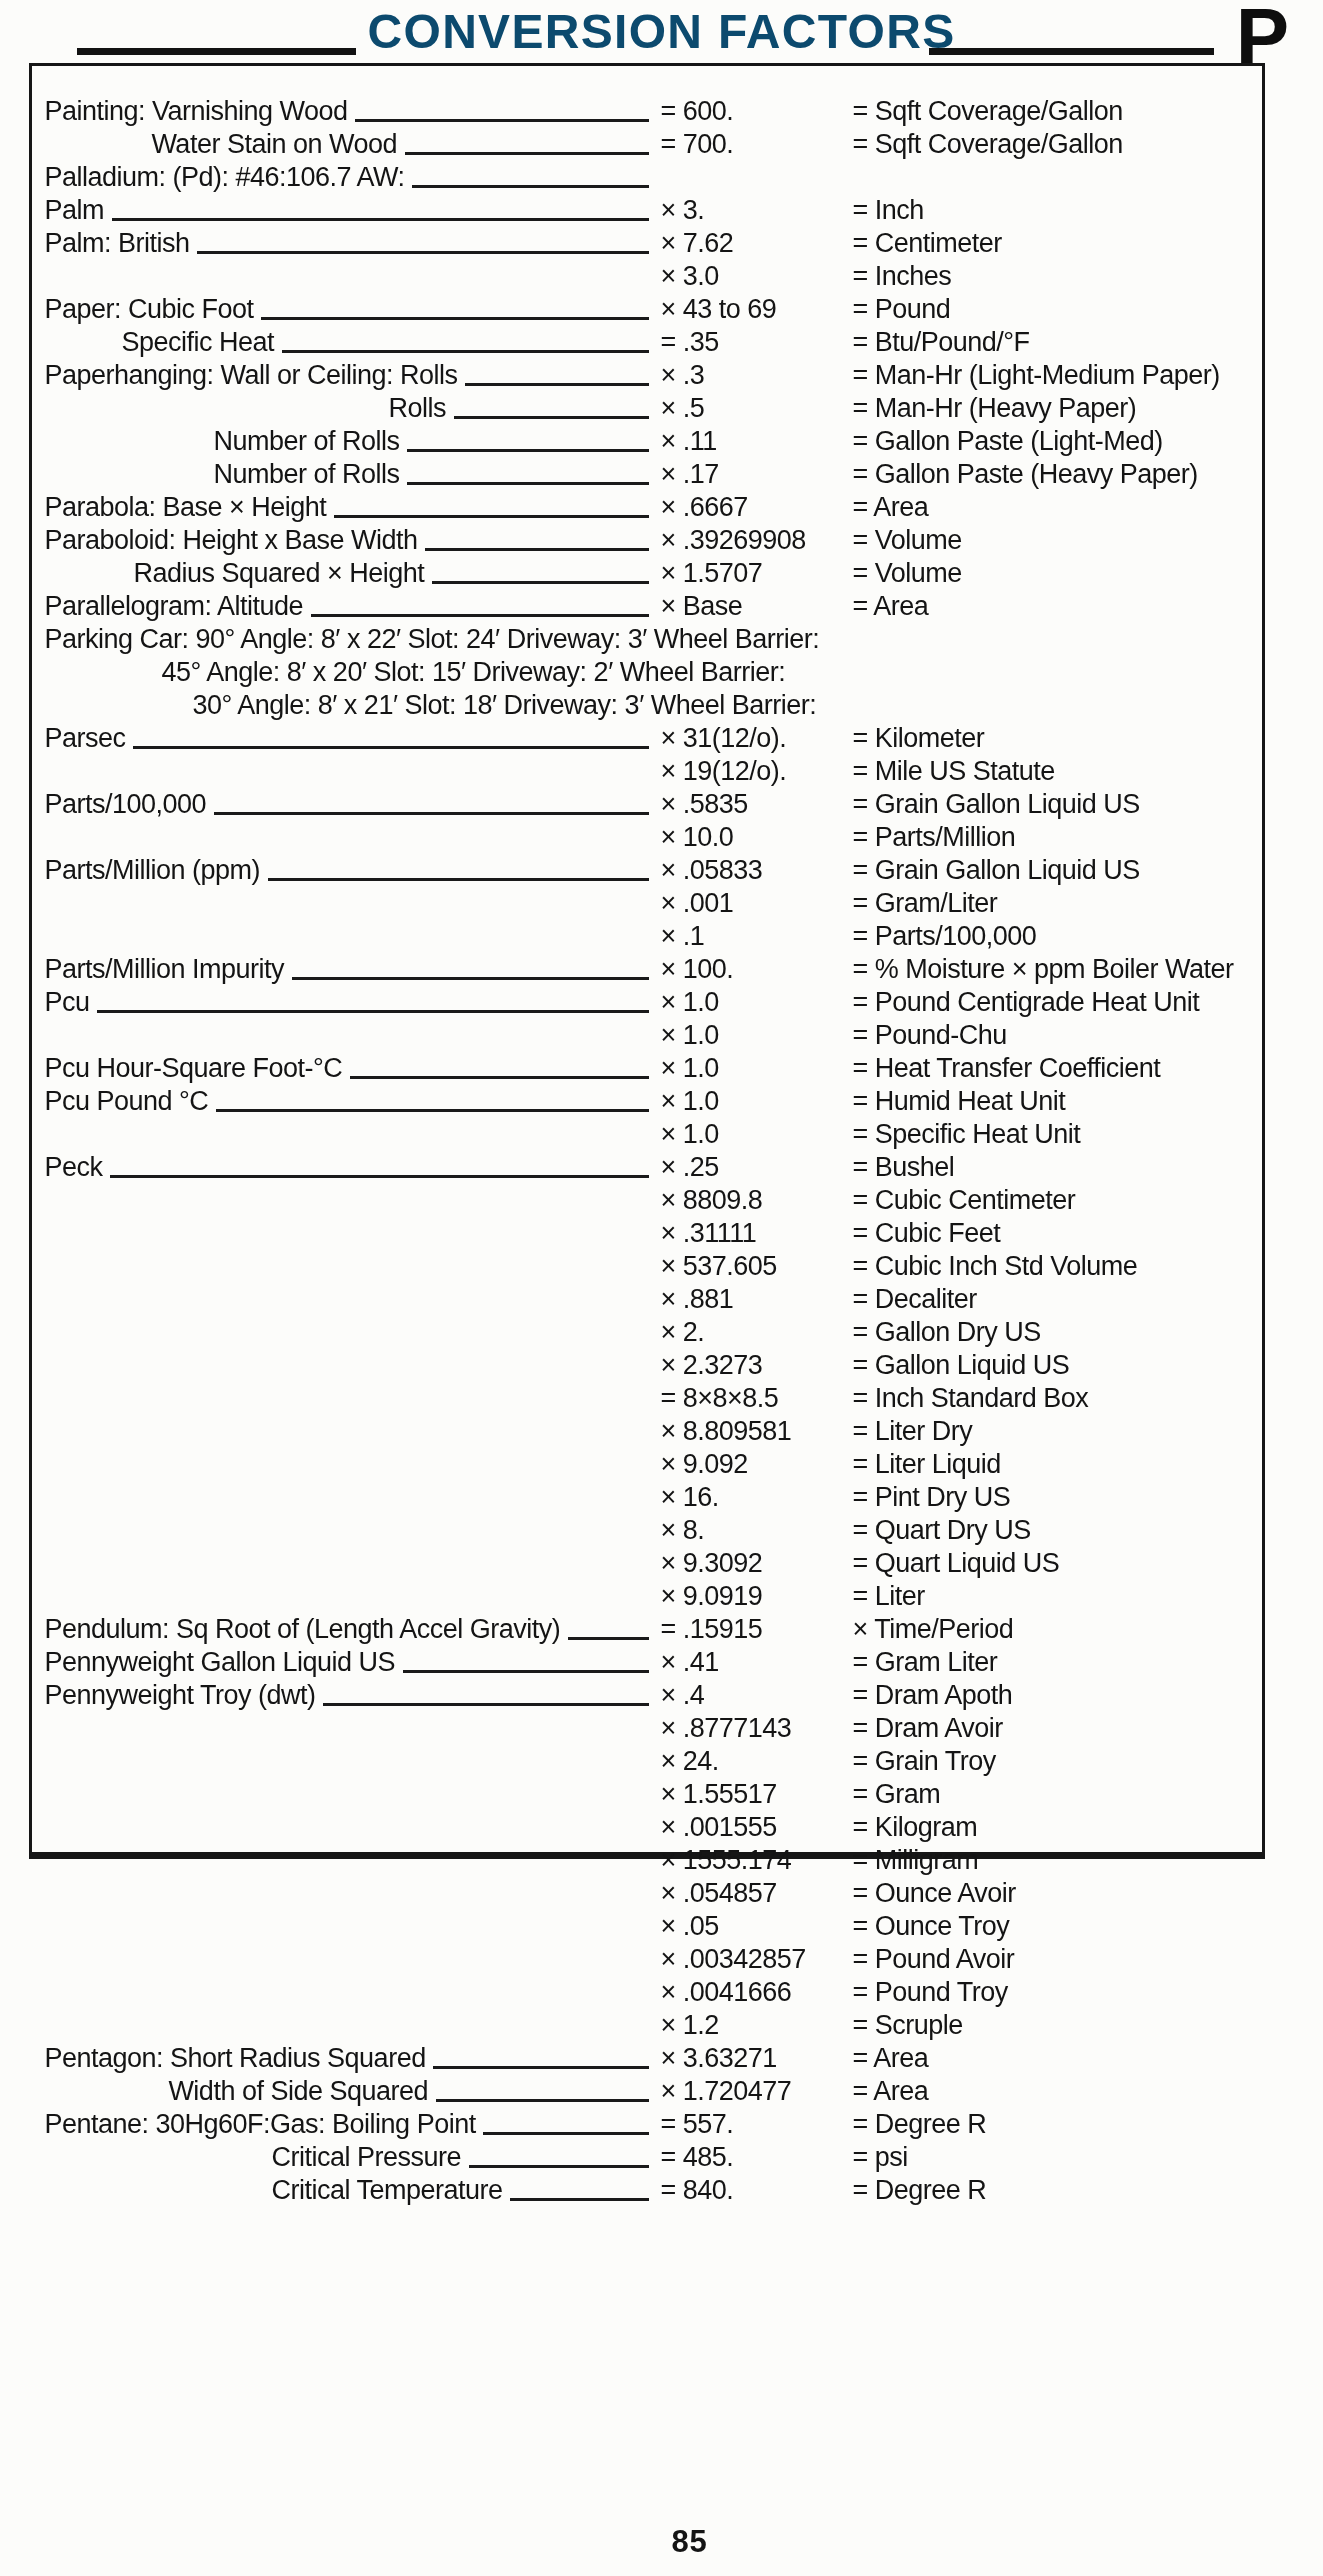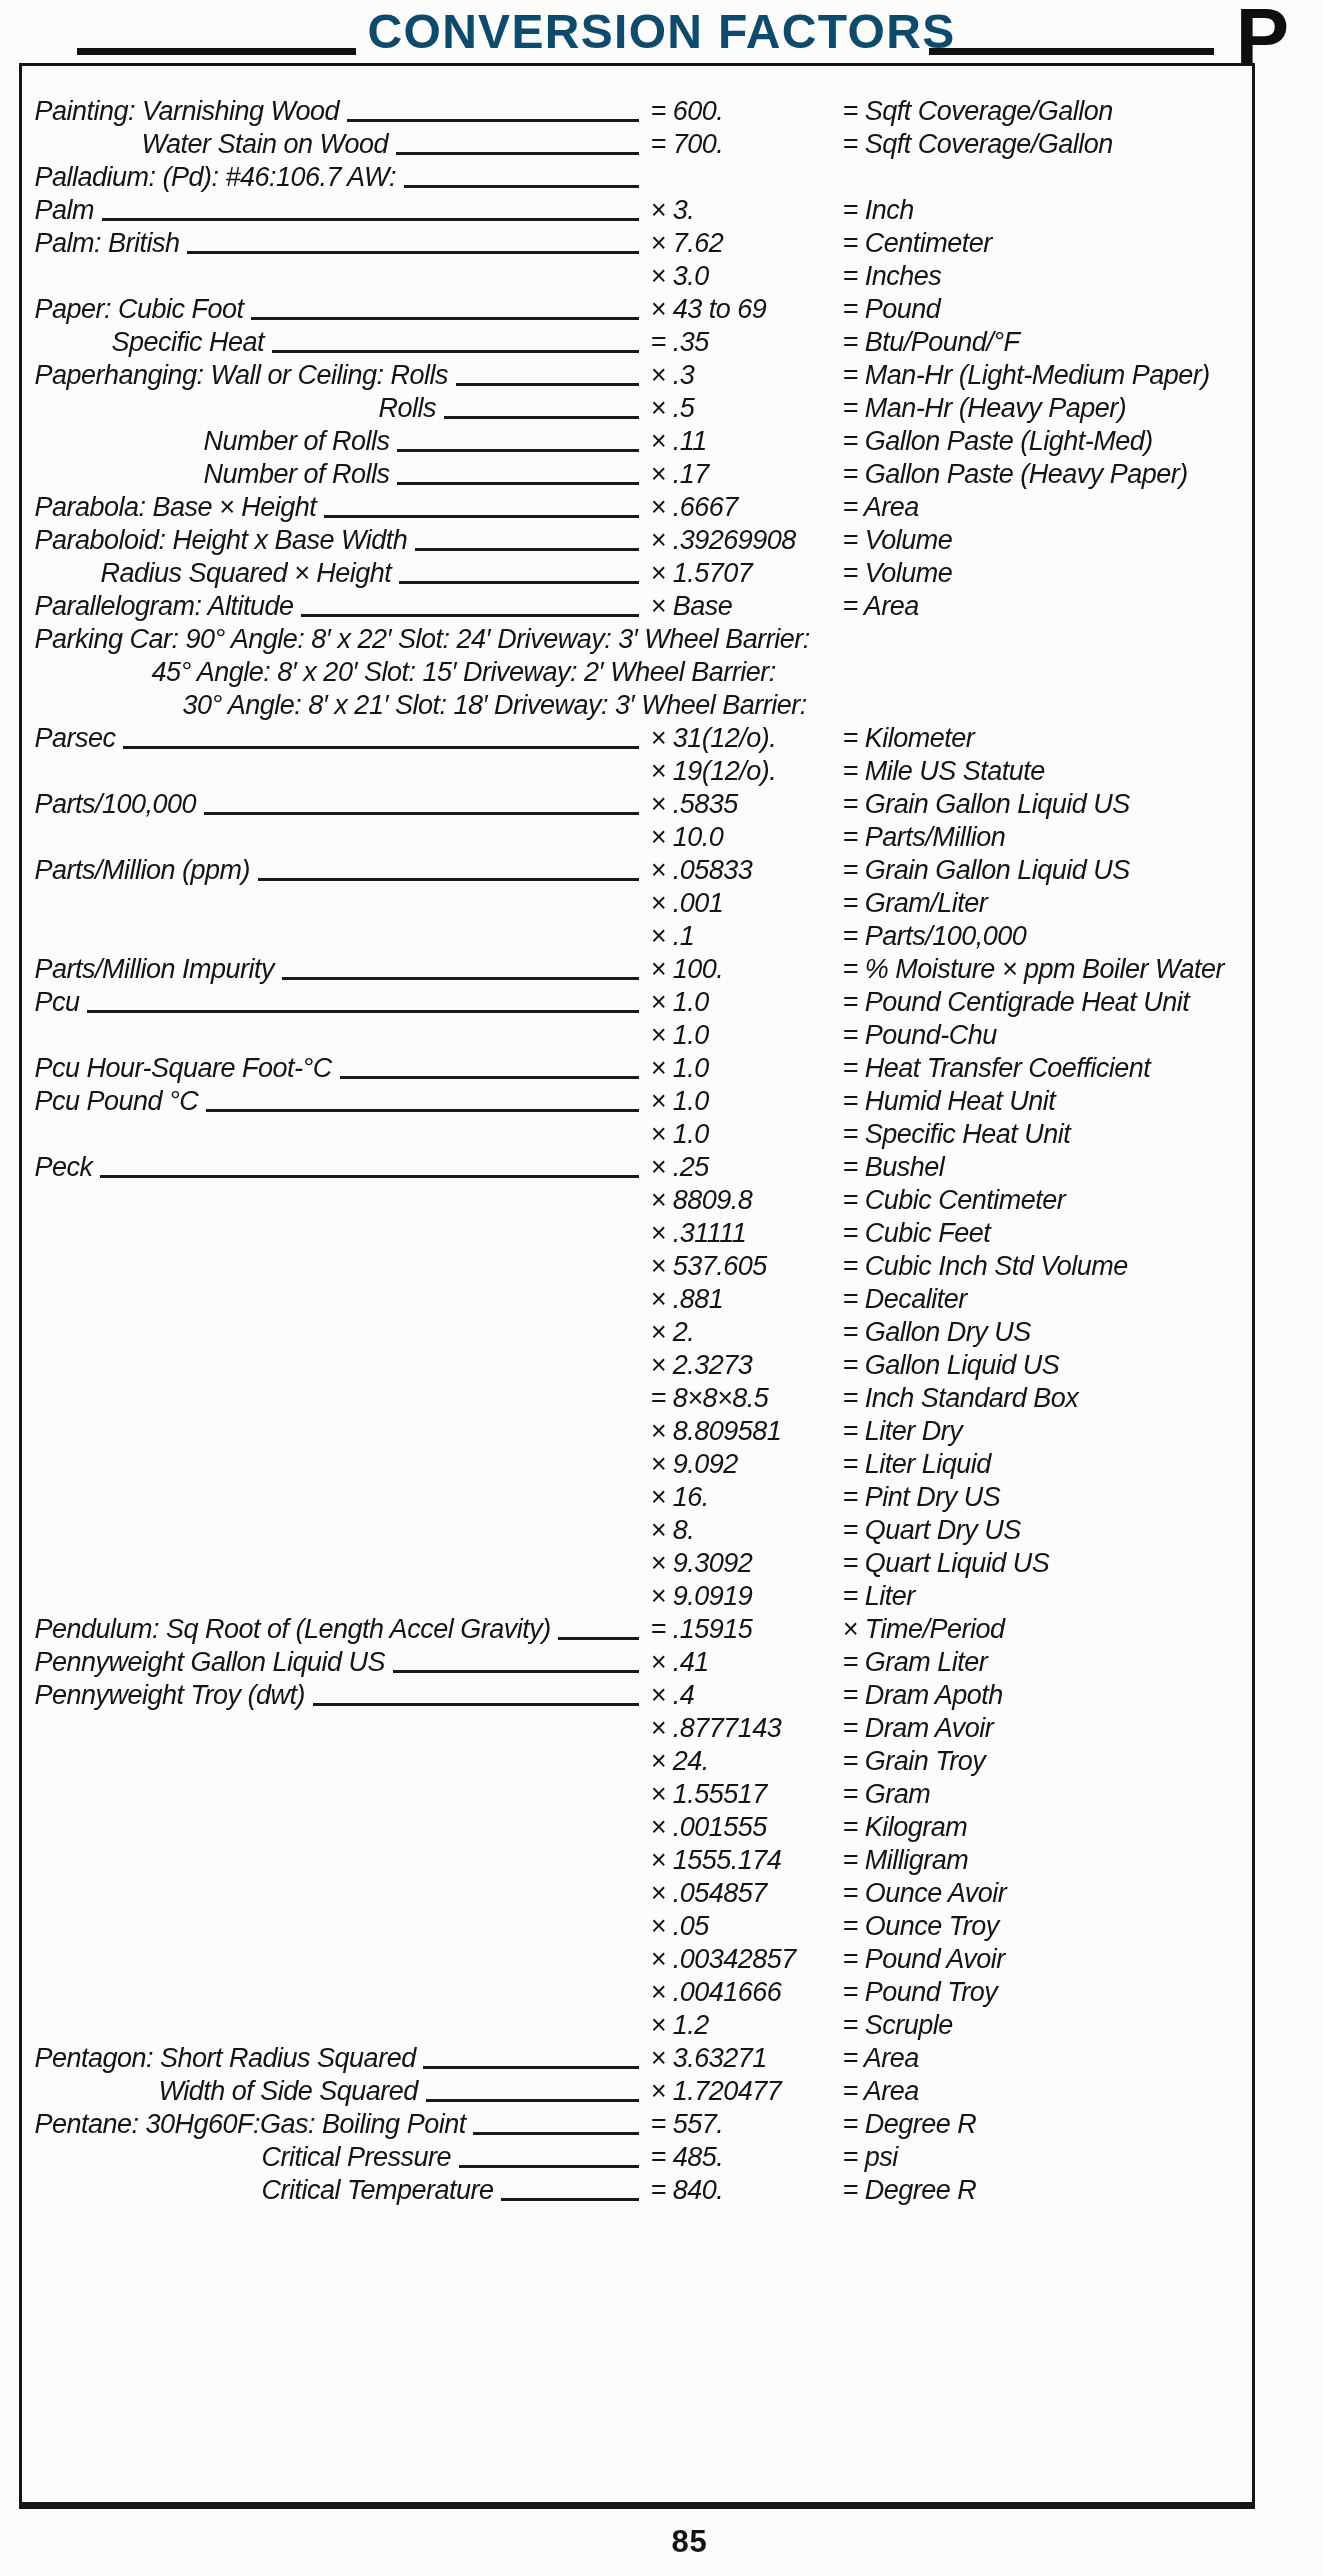--- a/index.html
+++ b/index.html
@@ -19,27 +19,26 @@
   }
   .rule { position:absolute; background:#121212; height:6.5px; top:48px; }
   .rule-left  { left:77px;  width:279px; }
   .rule-right { left:929px; width:285px; }
   .section-letter {
     position:absolute; top:-2.6px; right:34px;
     font-size:80px; font-weight:bold; line-height:1;
     color:#0e0e0e;
   }
   .box {
-    position:absolute; left:19px; top:63px;
-    width:1236px; height:2446px;
+    position:absolute; left:29px; top:63px;
+    width:1236px; height:1796px;
     border:3.9px solid #161616;
     border-bottom-width:7.2px;
     box-sizing:border-box;
     background:transparent;
-    font-style:italic;
   }
   .rows { position:absolute; left:12.4px; right:10.4px; top:29px; }
   .row {
     display:flex;
     height:33px; line-height:33px;
     font-size:27px; letter-spacing:-0.5px;
   }
   .left { flex:0 0 616px; display:flex; }
   .label { white-space:pre; }
   .leader {
@@ -173,21 +172,21 @@
         <div class="row">
           <div class="left">
             <span class="label">Paraboloid: Height x Base Width</span>
             <span class="leader"></span>
           </div>
           <div class="value">× .39269908</div>
           <div class="result">= Volume</div>
         </div>
         <div class="row">
           <div class="left">
-            <span class="label" style="margin-left: 66px;">Radius Squared × Height</span>
+            <span class="label" style="margin-left: 89px;">Radius Squared × Height</span>
             <span class="leader"></span>
           </div>
           <div class="value">× 1.5707</div>
           <div class="result">= Volume</div>
         </div>
         <div class="row">
           <div class="left">
             <span class="label">Parallelogram: Altitude</span>
             <span class="leader"></span>
           </div>

